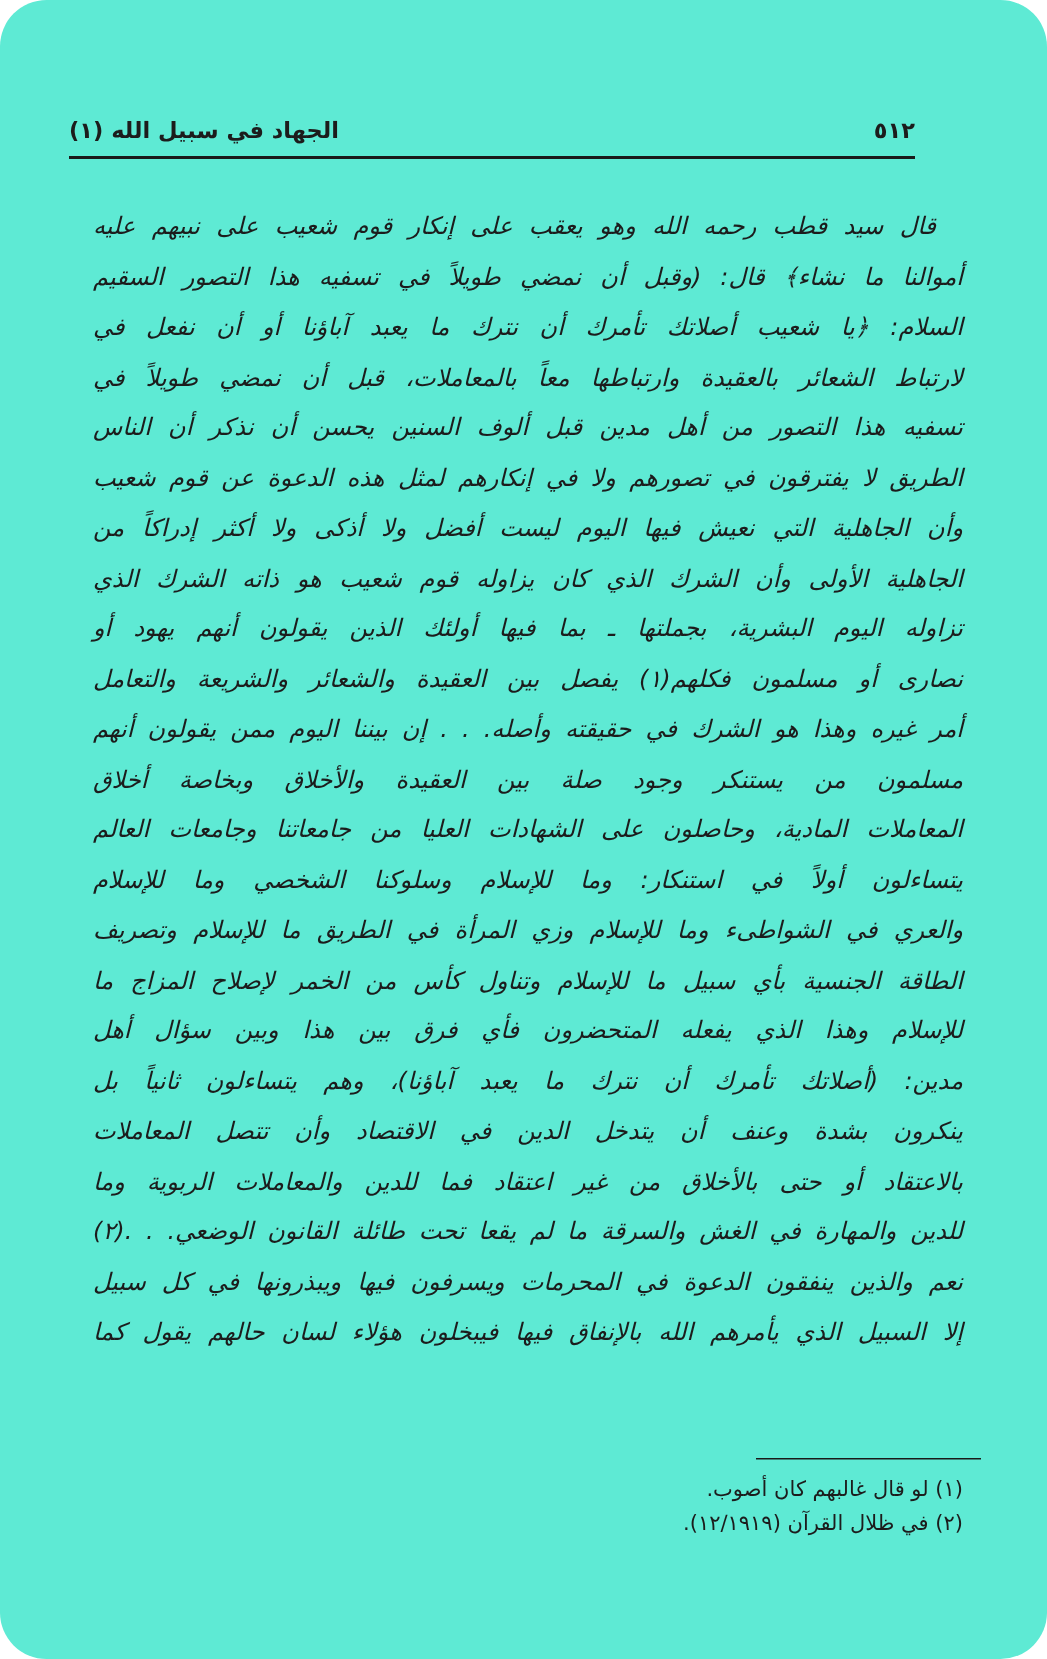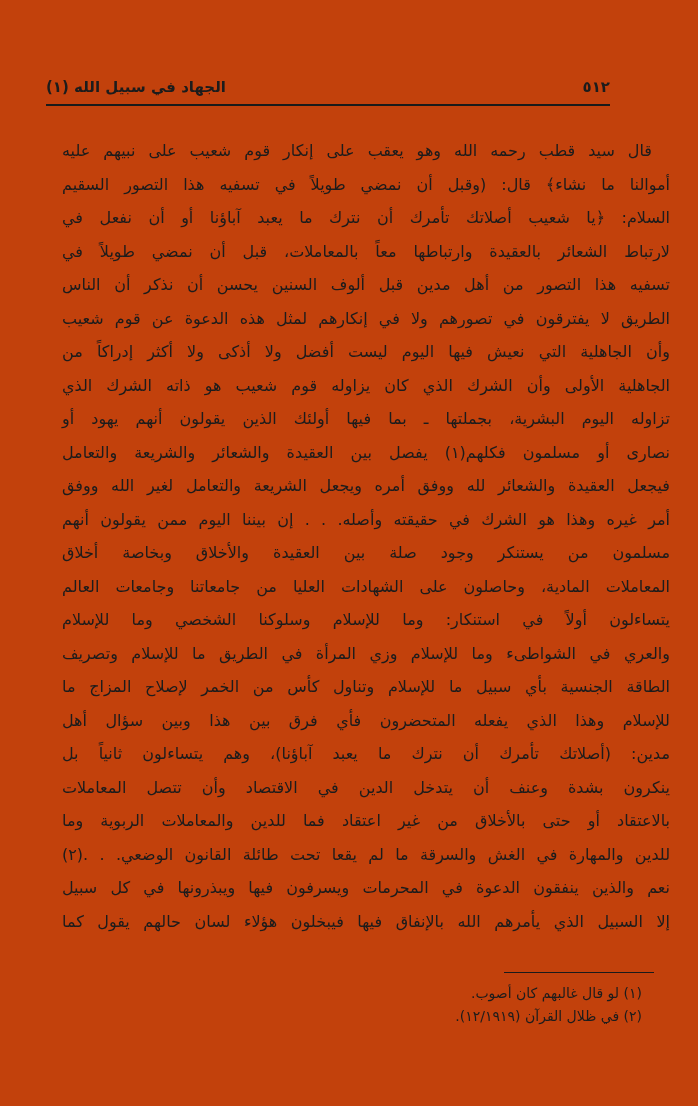--- a/index.html
+++ b/index.html
@@ -5,25 +5,26 @@
   html, body {
     margin: 0;
     padding: 0;
     background: #ffffff;
   }
   .page {
     position: relative;
     width: 698px;
     height: 1106px;
     margin: 0 auto;
-    background: #c2410c;
+    background: #5eead4;
     color: #1c1c1c;
     font-family: "DejaVu Sans", sans-serif;
     direction: rtl;
     overflow: hidden;
+    border-radius: 31px;
   }
   .page-header {
     position: absolute;
     top: 78px;
     left: 46px;
     right: 88px;
     height: 24px;
     display: flex;
     flex-direction: row;
     justify-content: space-between;
@@ -40,22 +41,23 @@
   .header-rule {
     position: absolute;
     top: 104px;
     left: 46px;
     right: 88px;
     border-top: 2px solid #1a1a1a;
   }
   .body-text {
     position: absolute;
     top: 134px;
-    right: 28px;
+    right: 56px;
     left: 62px;
+    font-style: italic;
   }
   .line {
     font-size: 16px;
     line-height: 33.5px;
     text-align: justify;
     text-align-last: justify;
     -moz-text-align-last: justify;
     white-space: normal;
   }
   .line.first {
@@ -96,21 +98,20 @@
       <div class="line first">قال سيد قطب رحمه الله وهو يعقب على إنكار قوم شعيب على نبيهم عليه</div>
       <div class="line">أموالنا ما نشاء﴾ قال: (وقبل أن نمضي طويلاً في تسفيه هذا التصور السقيم</div>
       <div class="line">السلام: ﴿يا شعيب أصلاتك تأمرك أن نترك ما يعبد آباؤنا أو أن نفعل في</div>
       <div class="line">لارتباط الشعائر بالعقيدة وارتباطها معاً بالمعاملات، قبل أن نمضي طويلاً في</div>
       <div class="line">تسفيه هذا التصور من أهل مدين قبل ألوف السنين يحسن أن نذكر أن الناس</div>
       <div class="line">الطريق لا يفترقون في تصورهم ولا في إنكارهم لمثل هذه الدعوة عن قوم شعيب</div>
       <div class="line">وأن الجاهلية التي نعيش فيها اليوم ليست أفضل ولا أذكى ولا أكثر إدراكاً من</div>
       <div class="line">الجاهلية الأولى وأن الشرك الذي كان يزاوله قوم شعيب هو ذاته الشرك الذي</div>
       <div class="line">تزاوله اليوم البشرية، بجملتها ـ بما فيها أولئك الذين يقولون أنهم يهود أو</div>
       <div class="line">نصارى أو مسلمون فكلهم(١) يفصل بين العقيدة والشعائر والشريعة والتعامل</div>
-      <div class="line">فيجعل العقيدة والشعائر لله ووفق أمره ويجعل الشريعة والتعامل لغير الله ووفق</div>
       <div class="line">أمر غيره وهذا هو الشرك في حقيقته وأصله. . . إن بيننا اليوم ممن يقولون أنهم</div>
       <div class="line">مسلمون من يستنكر وجود صلة بين العقيدة والأخلاق وبخاصة أخلاق</div>
       <div class="line">المعاملات المادية، وحاصلون على الشهادات العليا من جامعاتنا وجامعات العالم</div>
       <div class="line">يتساءلون أولاً في استنكار: وما للإسلام وسلوكنا الشخصي وما للإسلام</div>
       <div class="line">والعري في الشواطىء وما للإسلام وزي المرأة في الطريق ما للإسلام وتصريف</div>
       <div class="line">الطاقة الجنسية بأي سبيل ما للإسلام وتناول كأس من الخمر لإصلاح المزاج ما</div>
       <div class="line">للإسلام وهذا الذي يفعله المتحضرون فأي فرق بين هذا وبين سؤال أهل</div>
       <div class="line">مدين: (أصلاتك تأمرك أن نترك ما يعبد آباؤنا)، وهم يتساءلون ثانياً بل</div>
       <div class="line">ينكرون بشدة وعنف أن يتدخل الدين في الاقتصاد وأن تتصل المعاملات</div>
       <div class="line">بالاعتقاد أو حتى بالأخلاق من غير اعتقاد فما للدين والمعاملات الربوية وما</div>

